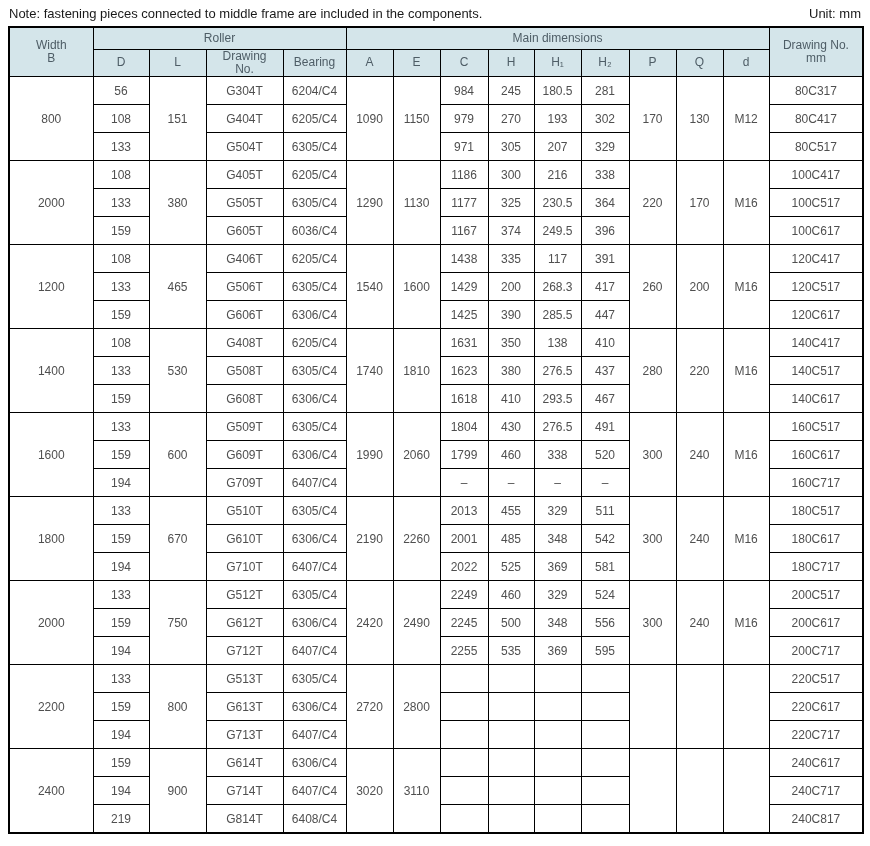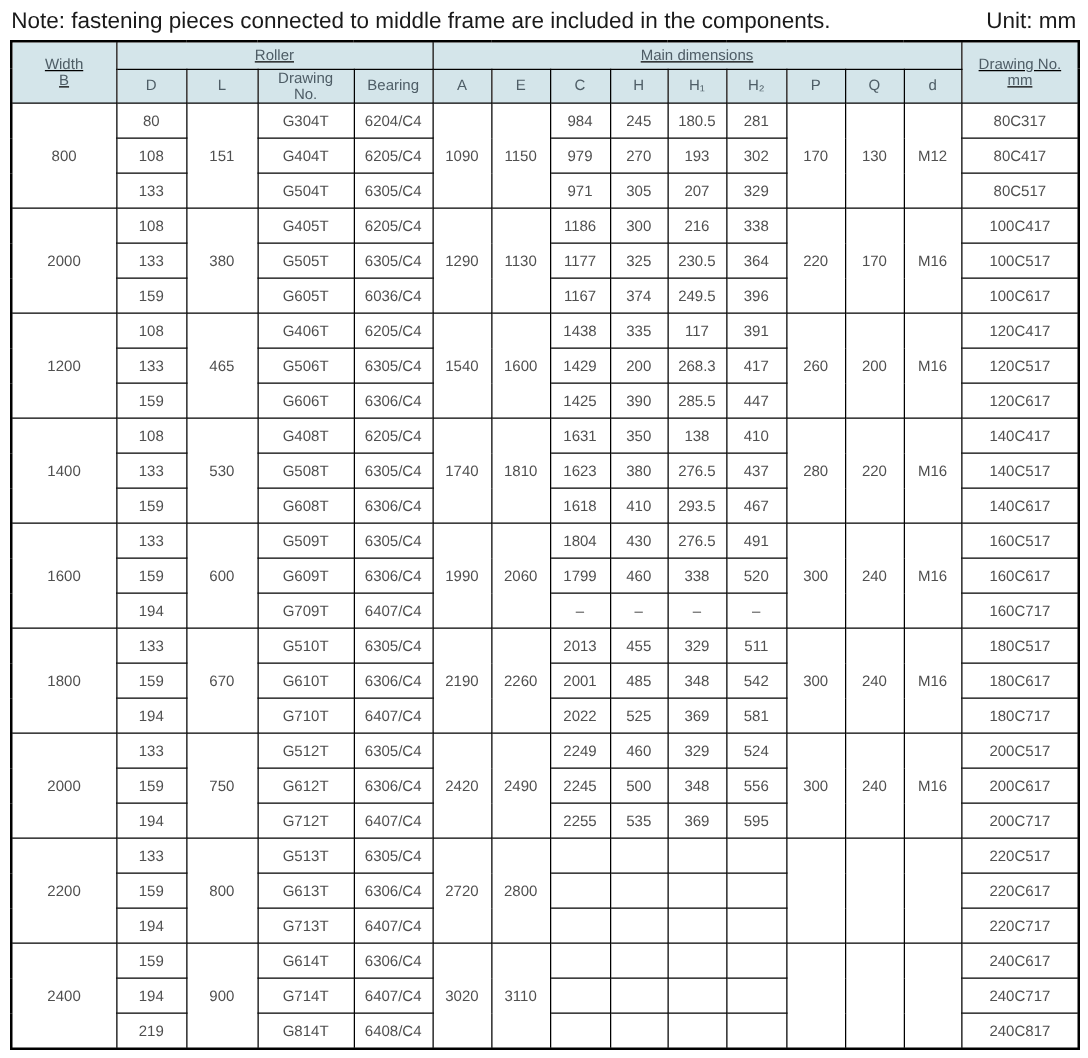--- a/index.html
+++ b/index.html
@@ -10,37 +10,37 @@
   }
   *{ box-sizing:border-box; }
   html,body{ margin:0; padding:0; }
   body{
     width:870px; height:846px; background:#ffffff;
     font-family:"Liberation Sans", sans-serif;
   }
   .page{ padding:6px 8px 0 8px; }
   .topbar{
     display:flex; justify-content:space-between; align-items:flex-end;
-    font-size:18px; color:#1a1a1a; margin-bottom:5px; padding:0 1px;
+    font-size:13px; color:#1a1a1a; margin-bottom:5px; padding:0 1px;
   }
   table{
     border-collapse:collapse; width:854px; table-layout:fixed;
     border:2px solid var(--border);
   }
   th,td{
     border:1px solid var(--border);
     text-align:center; vertical-align:middle;
     padding:0 2px; overflow:hidden;
   }
   thead th{
     background:var(--header-bg); color:var(--header-text);
     font-weight:normal; font-size:12px; line-height:1.12;
     white-space:pre-line;
   }
-  thead tr.h1{ height:22px;text-decoration:underline; }
+  thead tr.h1{ height:22px; }
   thead tr.h2{ height:25px; }
   tbody td{
     color:var(--body-text); font-size:12px; height:28px;
     background:#ffffff;
   }
 </style>
 </head>
 <body>
 
 <div class="page">
@@ -89,21 +89,21 @@
         <th>H₁</th>
         <th>H₂</th>
         <th>P</th>
         <th>Q</th>
         <th>d</th>
       </tr>
     </thead>
     <tbody>
         <tr>
           <td rowspan="3">800</td>
-          <td>80</td>
+          <td>56</td>
           <td rowspan="3">151</td>
           <td>G304T</td>
           <td>6204/C4</td>
           <td rowspan="3">1090</td>
           <td rowspan="3">1150</td>
           <td>984</td>
           <td>245</td>
           <td>180.5</td>
           <td>281</td>
           <td rowspan="3">170</td>

